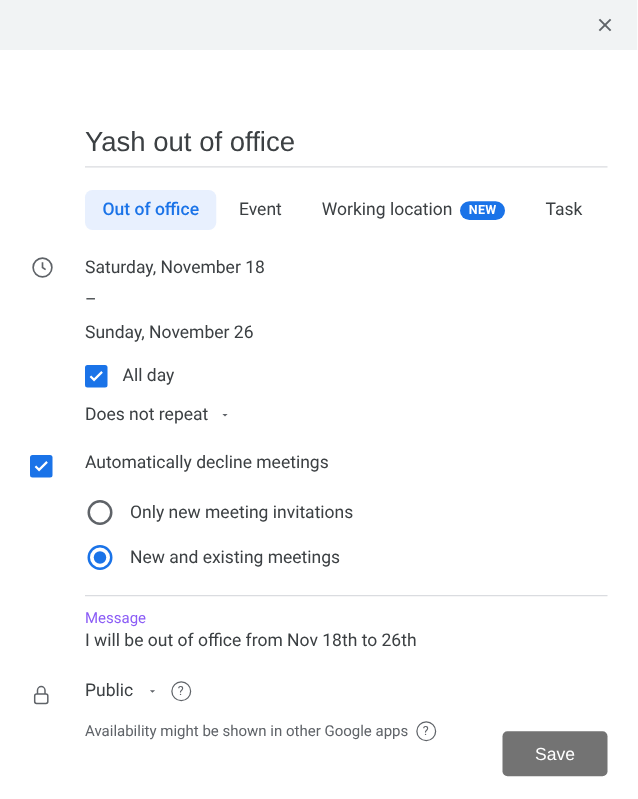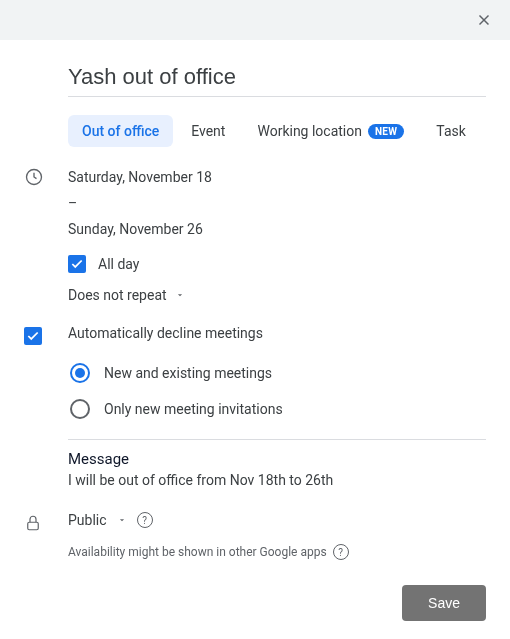--- a/index.html
+++ b/index.html
@@ -21,20 +21,21 @@
     }
     .close-btn {
       width: 28px; height: 28px;
       display: flex; align-items: center; justify-content: center;
       cursor: pointer;
       color: #5f6368;
       border-radius: 50%;
     }
     .content {
       padding: 16px 24px 0 24px;
+      margin-top: 37px;
     }
     .title-input {
       width: 100%;
       border: none;
       border-bottom: 1px solid #dadce0;
       font-size: 22px;
       padding: 8px 0 6px 0;
       color: #3c4043;
       outline: none;
       margin-left: 44px;
@@ -144,22 +145,22 @@
       content: '';
       width: 10px; height: 10px;
       border-radius: 50%;
       background: #1a73e8;
     }
     .divider {
       border-top: 1px solid #dadce0;
       margin: 12px 0 10px 0;
     }
     .msg-label {
-      font-size: 15px;
-      color: #0f172a;
+      font-size: 12px;
+      color: #8b5cf6;
       margin-bottom: 2px;
     }
     .msg-text {
       font-size: 14px;
       color: #3c4043;
       padding: 2px 0;
     }
     .visibility-line {
       display: flex;
       align-items: center;
@@ -267,26 +268,26 @@
       <div class="checkbox checked">
         <svg width="14" height="14" viewBox="0 0 24 24" fill="none" stroke="currentColor" stroke-width="3">
             <polyline points="20 6 9 17 4 12"></polyline>
           </svg>
       </div>
     </div>
     <div class="main-col">
       <div>Automatically decline meetings</div>
       <div class="radio-group">
         <div class="radio-line">
+          <div class="radio"></div>
+          <span>Only new meeting invitations</span>
+        </div>
+        <div class="radio-line">
           <div class="radio selected"></div>
           <span>New and existing meetings</span>
-        </div>
-        <div class="radio-line">
-          <div class="radio"></div>
-          <span>Only new meeting invitations</span>
         </div>
       </div>
       <div class="divider"></div>
       <div class="msg-label">Message</div>
       <div class="msg-text">I will be out of office from Nov 18th to 26th</div>
     </div>
   </div>
 
   
   <div class="row section-top">

